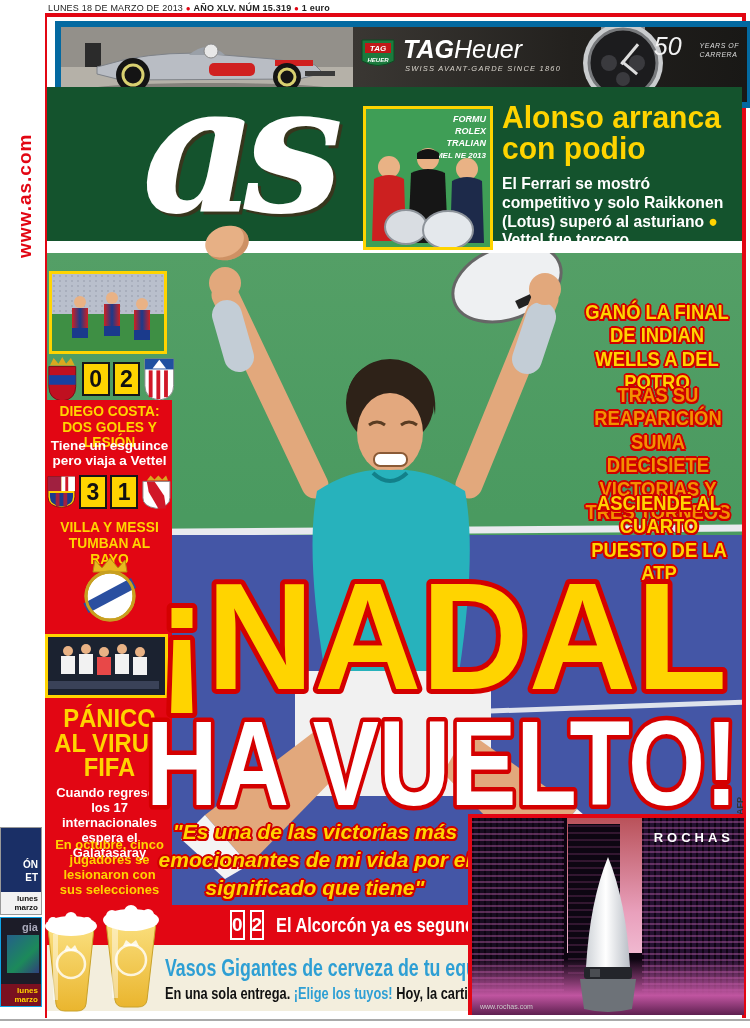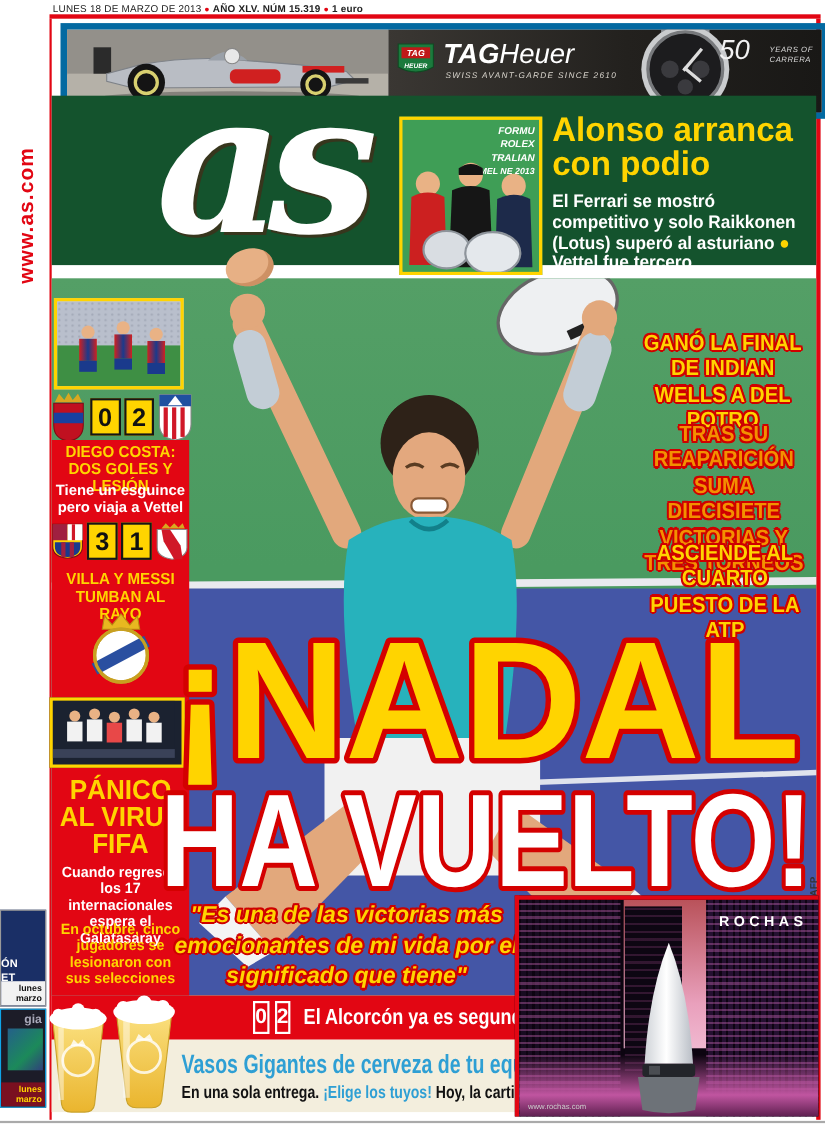--- a/index.html
+++ b/index.html
@@ -116,21 +116,21 @@
   .bldgM{left:96px;top:6px;width:52px;height:150px;background-color:#0d0612;
      background-image:repeating-linear-gradient(0deg,rgba(200,90,170,.2) 0 2px,rgba(0,0,0,0) 2px 7px);}
   .r-ground{position:absolute;left:0;bottom:0;width:100%;height:56px;
      background:linear-gradient(rgba(0,0,0,0),#c055a0 65%,#5e2050);}
   .r-cone{position:absolute;left:50%;bottom:2px;transform:translateX(-50%);}
   .r-brand{position:absolute;right:10px;top:12px;color:#fff;font-size:13px;letter-spacing:4px;font-weight:bold;}
   .r-url{position:absolute;left:8px;bottom:5px;color:#ccc;font-size:7px;}
   
   .sp1{left:0;top:827px;width:40px;height:86px;background:#1a2f66;border:1px solid #999;z-index:5;
      overflow:hidden;color:#fff;font-weight:bold;}
-  .sp1 .fr{padding-right:3px;font-size:10px;line-height:1.3;margin-top:42px;}
+  .sp1 .fr{text-align:right;padding-right:3px;font-size:10px;line-height:1.3;margin-top:30px;}
   .sp1 .foot{position:absolute;bottom:0;left:0;right:0;background:#f2f2f2;color:#111;font-size:8px;
      line-height:1.15;text-align:right;padding:2px 3px;font-weight:bold;}
   .sp2{left:0;top:917px;width:40px;height:88px;background:#1c1c28;border:1px solid #0ea5e9;z-index:5;
      overflow:hidden;}
   .sp2 .fr{color:#aab;font-size:11px;font-weight:bold;text-align:right;padding:3px 3px 0 0;}
   .sp2 .pic{margin:2px 0 0 6px;width:32px;height:38px;background:linear-gradient(135deg,#24608a,#1c8a5a 60%,#30407c);}
   .sp2 .foot{position:absolute;bottom:0;left:0;right:0;background:#7a1020;color:#ffd400;font-size:8px;
      line-height:1.15;text-align:right;padding:2px 3px;font-weight:bold;}
 </style>
 </head>
@@ -169,21 +169,21 @@
       </svg>
     </div>
     <div class="tagad-right">
       <svg class="abs tagbadge" viewBox="0 0 34 32">
         <path d="M1,1 H33 V22 Q17,31 1,22 Z" fill="#1b7a3d" stroke="#0e4a22"></path>
         <rect x="4" y="4" width="26" height="10" fill="#c01818"></rect>
         <text x="17" y="12" text-anchor="middle" font-size="8" font-weight="bold" fill="#fff" font-family="Liberation Sans,sans-serif">TAG</text>
         <text x="17" y="23" text-anchor="middle" font-size="6" font-weight="bold" fill="#fff" font-family="Liberation Sans,sans-serif">HEUER</text>
       </svg>
       <div class="abs tagbrand"><b>TAG</b><span>Heuer</span></div>
-      <div class="abs tagline">SWISS AVANT-GARDE SINCE 2610</div>
+      <div class="abs tagline">SWISS AVANT-GARDE SINCE 1860</div>
       <svg class="abs tagwatch" width="150" height="92" viewBox="0 0 150 92">
         <rect x="52" y="0" width="44" height="92" rx="8" fill="#8b8f94"></rect>
         <rect x="56" y="0" width="36" height="92" fill="#b9bdc2" opacity=".6"></rect>
         <circle cx="74" cy="44" r="40" fill="#caccce"></circle>
         <circle cx="74" cy="44" r="34" fill="#1c1c1e" stroke="#77797c" stroke-width="3"></circle>
         <circle cx="60" cy="44" r="8" fill="#3a3a3e"></circle>
         <circle cx="88" cy="44" r="8" fill="#3a3a3e"></circle>
         <circle cx="74" cy="60" r="7" fill="#3a3a3e"></circle>
         <rect x="72" y="20" width="3" height="26" fill="#ddd" transform="rotate(40 74 44)"></rect>
         <rect x="72" y="26" width="3" height="20" fill="#ddd" transform="rotate(130 74 44)"></rect>

